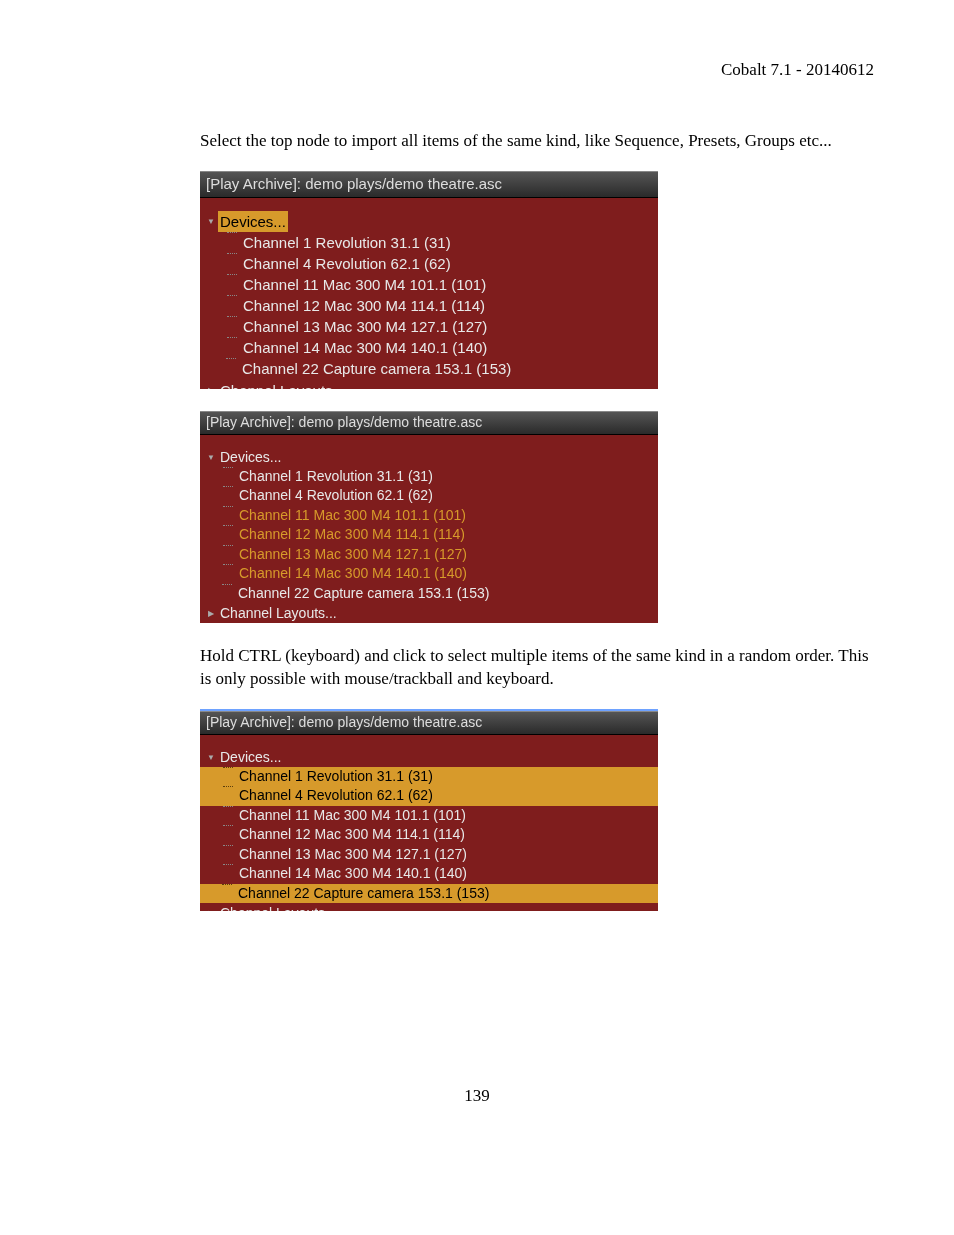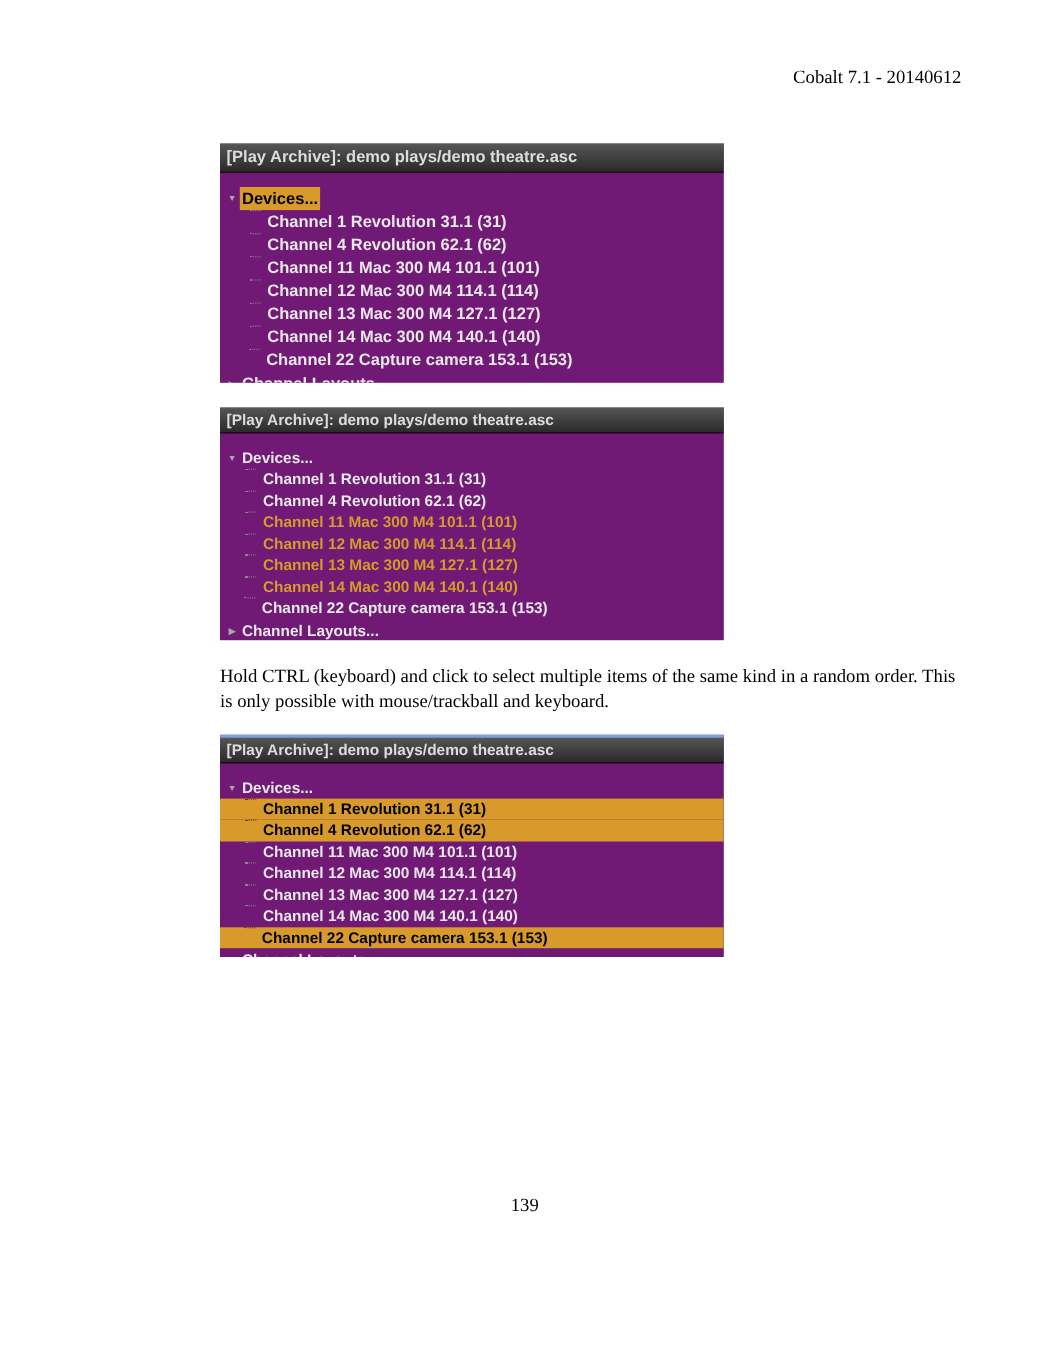--- a/index.html
+++ b/index.html
@@ -29,27 +29,26 @@
     position: absolute;
     left: 0; right: 0;
     bottom: 105px;
     text-align: center;
     font-size: 17px;
   }
 
   
   .panel {
     width: 458px;
-    background: #701a75;
+    background: #7f1d1d;
     font-family: "Segoe UI", Tahoma, Arial, sans-serif;
     font-size: 14px;
     color: #e8e8e8;
     margin: 6px 0 22px 0;
     box-sizing: border-box;
-    font-weight: bold;
   }
   .panel .title {
     background: linear-gradient(#555, #2a2a2a);
     color: #ddd;
     padding: 2px 6px 4px 6px;
     border-top: 1px solid #888;
     border-bottom: 1px solid #000;
     font-size: 14px;
   }
   .tree {
@@ -134,20 +133,21 @@
     border-top: 2px solid #6ea2ff;
   }
 </style>
 </head>
 <body>
 
 <div class="page">
 
   <div class="header">Cobalt 7.1 - 20140612</div>
 
+  <div class="body-text">Select the top node to import all items of the same kind, like Sequence, Presets, Groups etc...</div>
 
   <div class="panel big crop" style="height:218px;">
     <div class="title">[Play Archive]: demo plays/demo theatre.asc</div>
     <div class="tree">
       <div class="cat-row">
         <span class="arrow down"></span>
         <span class="label hot">Devices...</span>
       </div>
       <div class="item-row">
           <span class="treebar"></span>

